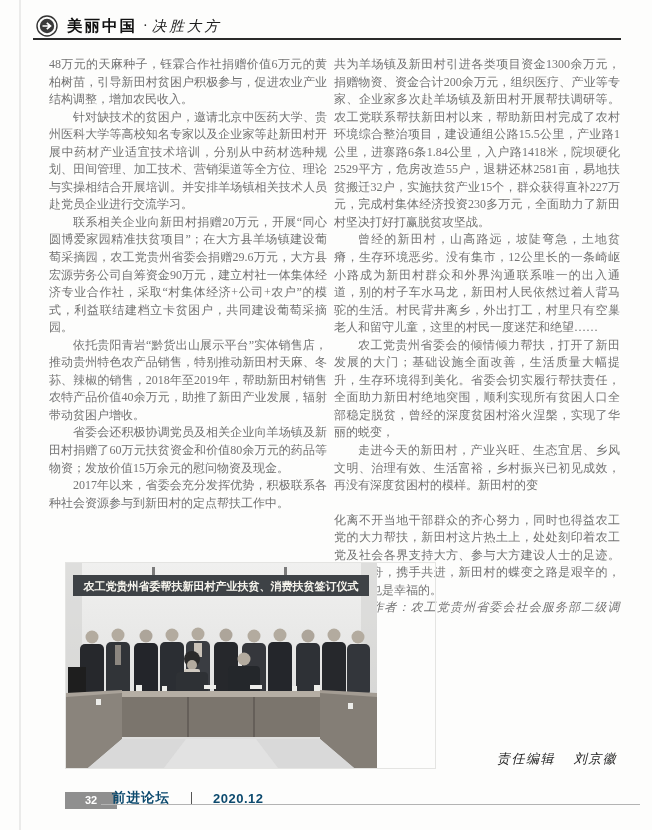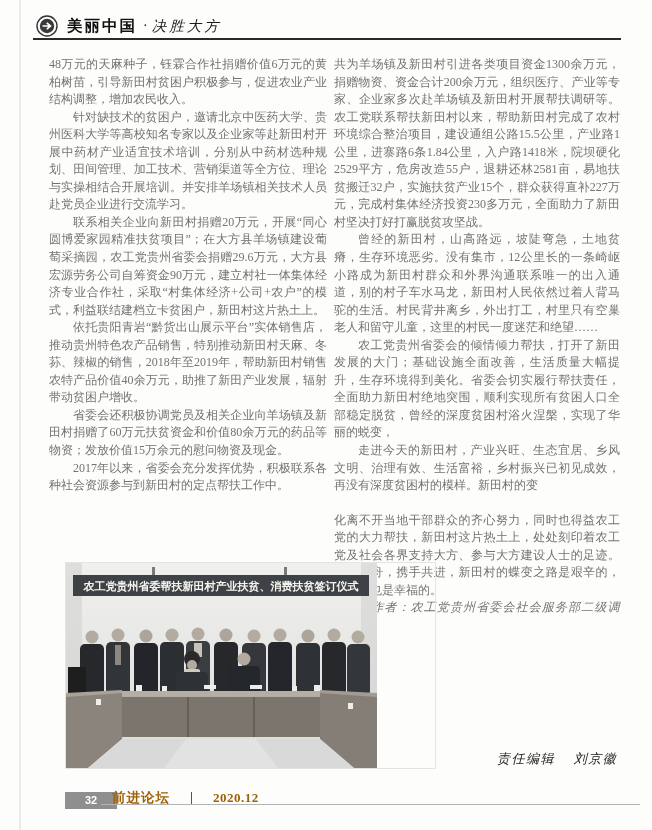--- a/index.html
+++ b/index.html
@@ -37,21 +37,21 @@
   .editor{position:absolute;left:497px;top:750px;font-size:13px;font-style:italic;
           letter-spacing:1.5px;color:#222;white-space:nowrap;}
   .editor .name{margin-left:14px;}
 
   
   .footer-box{position:absolute;left:65px;top:792px;width:52px;height:17px;background:#8f8f8f;
               color:#fff;font-family:"Liberation Sans",sans-serif;font-weight:bold;
               font-size:11px;line-height:17px;text-align:center;}
   .footer-rule{position:absolute;left:101px;top:804px;width:539px;height:1px;background:#b3b3b3;}
   .footer-meta{position:absolute;left:112px;top:789px;display:flex;align-items:center;
-               font-family:Liberation Serif, serif;color:#a16207;gap:13px;}
+               font-family:Liberation Sans, sans-serif;color:#0c4a6e;gap:13px;}
   .footer-journal{font-weight:bold;font-size:13.5px;letter-spacing:1px;}
   .footer-sep{width:1px;height:12px;background:#555;margin:0 8px;}
   .footer-issue{font-weight:bold;font-size:13px;letter-spacing:0.5px;}
 </style>
 </head>
 <body>
 
 <div class="page">
   <div class="scan-edge"></div>
 
@@ -63,21 +63,21 @@
     </svg>
     <span class="brand">美丽中国</span>
     <span class="dot">·</span>
     <span class="topic">决胜大方</span>
   </div>
   <div class="header-rule"></div>
 
   <div class="col col-left">
     <p>48万元的天麻种子，钰霖合作社捐赠价值6万元的黄柏树苗，引导新田村贫困户积极参与，促进农业产业结构调整，增加农民收入。</p>
     <p class="indent">针对缺技术的贫困户，邀请北京中医药大学、贵州医科大学等高校知名专家以及企业家等赴新田村开展中药材产业适宜技术培训，分别从中药材选种规划、田间管理、加工技术、营销渠道等全方位、理论与实操相结合开展培训。并安排羊场镇相关技术人员赴党员企业进行交流学习。</p>
-    <p class="indent">联系相关企业向新田村捐赠20万元，开展“同心圆博爱家园精准扶贫项目”；在大方县羊场镇建设葡萄采摘园，农工党贵州省委会捐赠29.6万元，大方县宏源劳务公司自筹资金90万元，建立村社一体集体经济专业合作社，采取“村集体经济+公司+农户”的模式，利益联结建档立卡贫困户，新田村这片热土上。</p>
+    <p class="indent">联系相关企业向新田村捐赠20万元，开展“同心圆博爱家园精准扶贫项目”；在大方县羊场镇建设葡萄采摘园，农工党贵州省委会捐赠29.6万元，大方县宏源劳务公司自筹资金90万元，建立村社一体集体经济专业合作社，采取“村集体经济+公司+农户”的模式，利益联结建档立卡贫困户，共同建设葡萄采摘园。</p>
     <p class="indent">依托贵阳青岩“黔货出山展示平台”实体销售店，推动贵州特色农产品销售，特别推动新田村天麻、冬荪、辣椒的销售，2018年至2019年，帮助新田村销售农特产品价值40余万元，助推了新田产业发展，辐射带动贫困户增收。</p>
     <p class="indent">省委会还积极协调党员及相关企业向羊场镇及新田村捐赠了60万元扶贫资金和价值80余万元的药品等物资；发放价值15万余元的慰问物资及现金。</p>
     <p class="indent">2017年以来，省委会充分发挥优势，积极联系各种社会资源参与到新田村的定点帮扶工作中。</p>
   </div>
 
   <div class="col col-right">
     <p>共为羊场镇及新田村引进各类项目资金1300余万元，捐赠物资、资金合计200余万元，组织医疗、产业等专家、企业家多次赴羊场镇及新田村开展帮扶调研等。农工党联系帮扶新田村以来，帮助新田村完成了农村环境综合整治项目，建设通组公路15.5公里，产业路1公里，进寨路6条1.84公里，入户路1418米，院坝硬化2529平方，危房改造55户，退耕还林2581亩，易地扶贫搬迁32户，实施扶贫产业15个，群众获得直补227万元，完成村集体经济投资230多万元，全面助力了新田村坚决打好打赢脱贫攻坚战。</p>
     <p class="indent">曾经的新田村，山高路远，坡陡弯急，土地贫瘠，生存环境恶劣。没有集市，12公里长的一条崎岖小路成为新田村群众和外界沟通联系唯一的出入通道，别的村子车水马龙，新田村人民依然过着人背马驼的生活。村民背井离乡，外出打工，村里只有空巢老人和留守儿童，这里的村民一度迷茫和绝望……</p>
     <p class="indent">农工党贵州省委会的倾情倾力帮扶，打开了新田发展的大门；基础设施全面改善，生活质量大幅提升，生存环境得到美化。省委会切实履行帮扶责任，全面助力新田村绝地突围，顺利实现所有贫困人口全部稳定脱贫，曾经的深度贫困村浴火涅槃，实现了华丽的蜕变，</p>
     <p class="indent">走进今天的新田村，产业兴旺、生态宜居、乡风文明、治理有效、生活富裕，乡村振兴已初见成效，再没有深度贫困村的模样。新田村的变</p>

